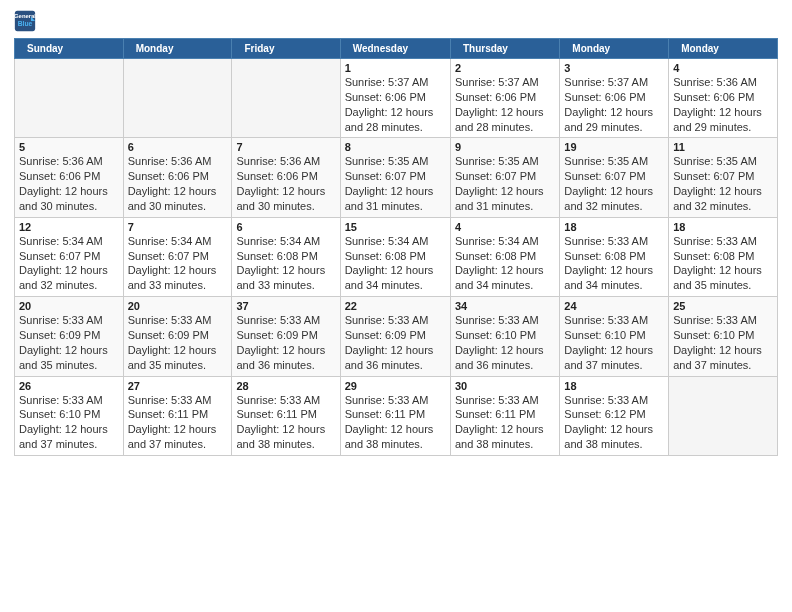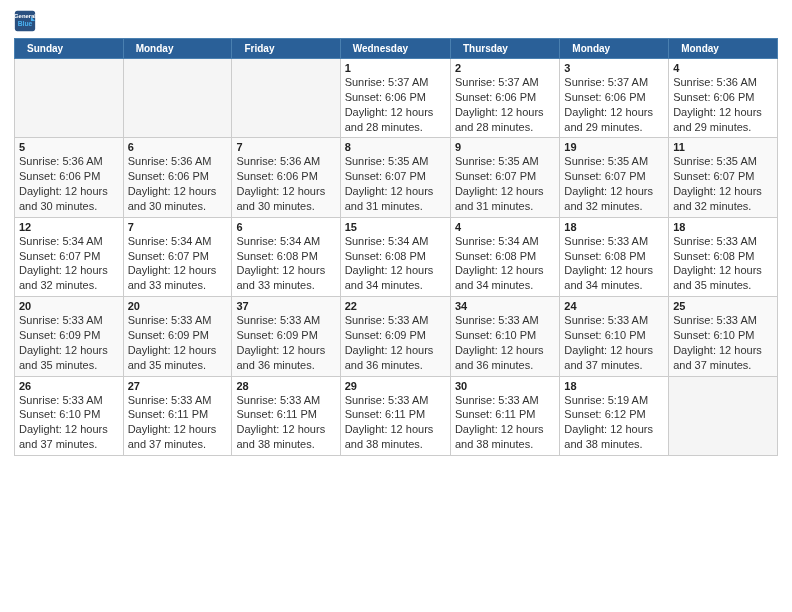--- a/index.html
+++ b/index.html
@@ -348,21 +348,21 @@
           </td>
           <td>
             <div class="day-num">30</div>
             <div class="day-info">Sunrise: 5:33 AM
 Sunset: 6:11 PM
 Daylight: 12 hours
 and 38 minutes.</div>
           </td>
           <td>
             <div class="day-num">18</div>
-            <div class="day-info">Sunrise: 5:19 AM
+            <div class="day-info">Sunrise: 5:33 AM
 Sunset: 6:12 PM
 Daylight: 12 hours
 and 38 minutes.</div>
           </td>
           <td class="empty"></td>
         </tr>
       </tbody>
   </table>
 </div>
 

